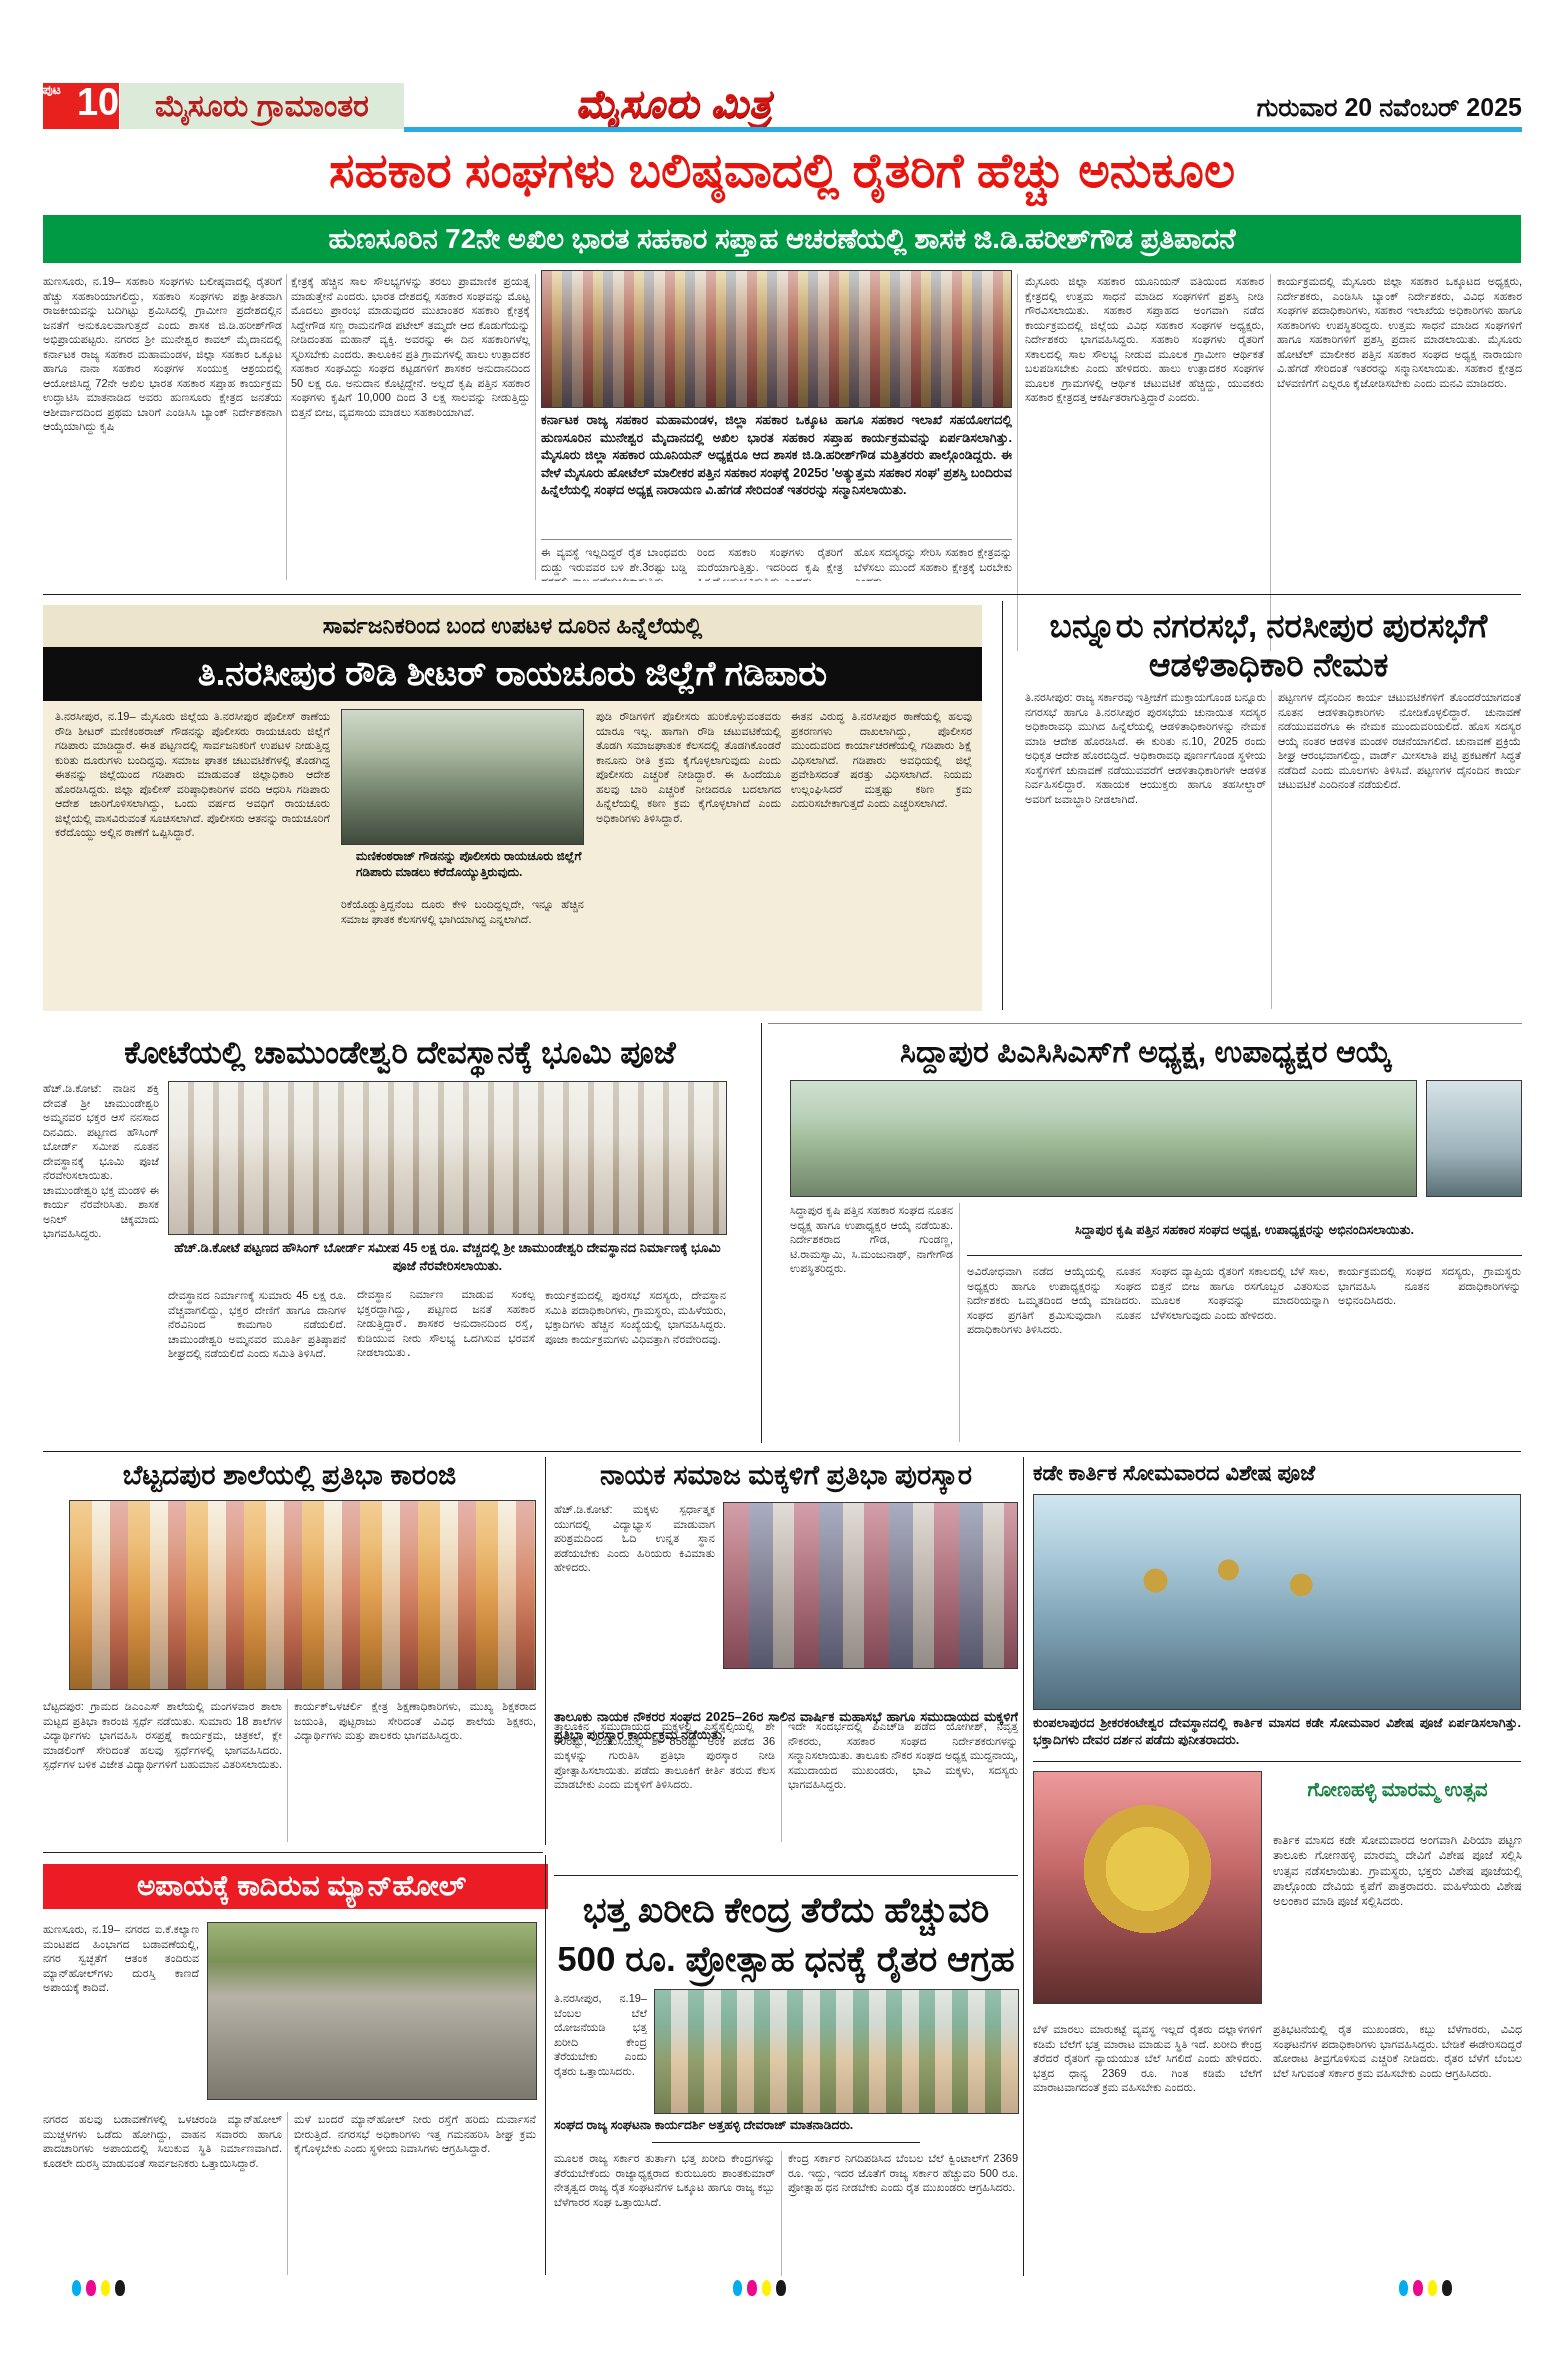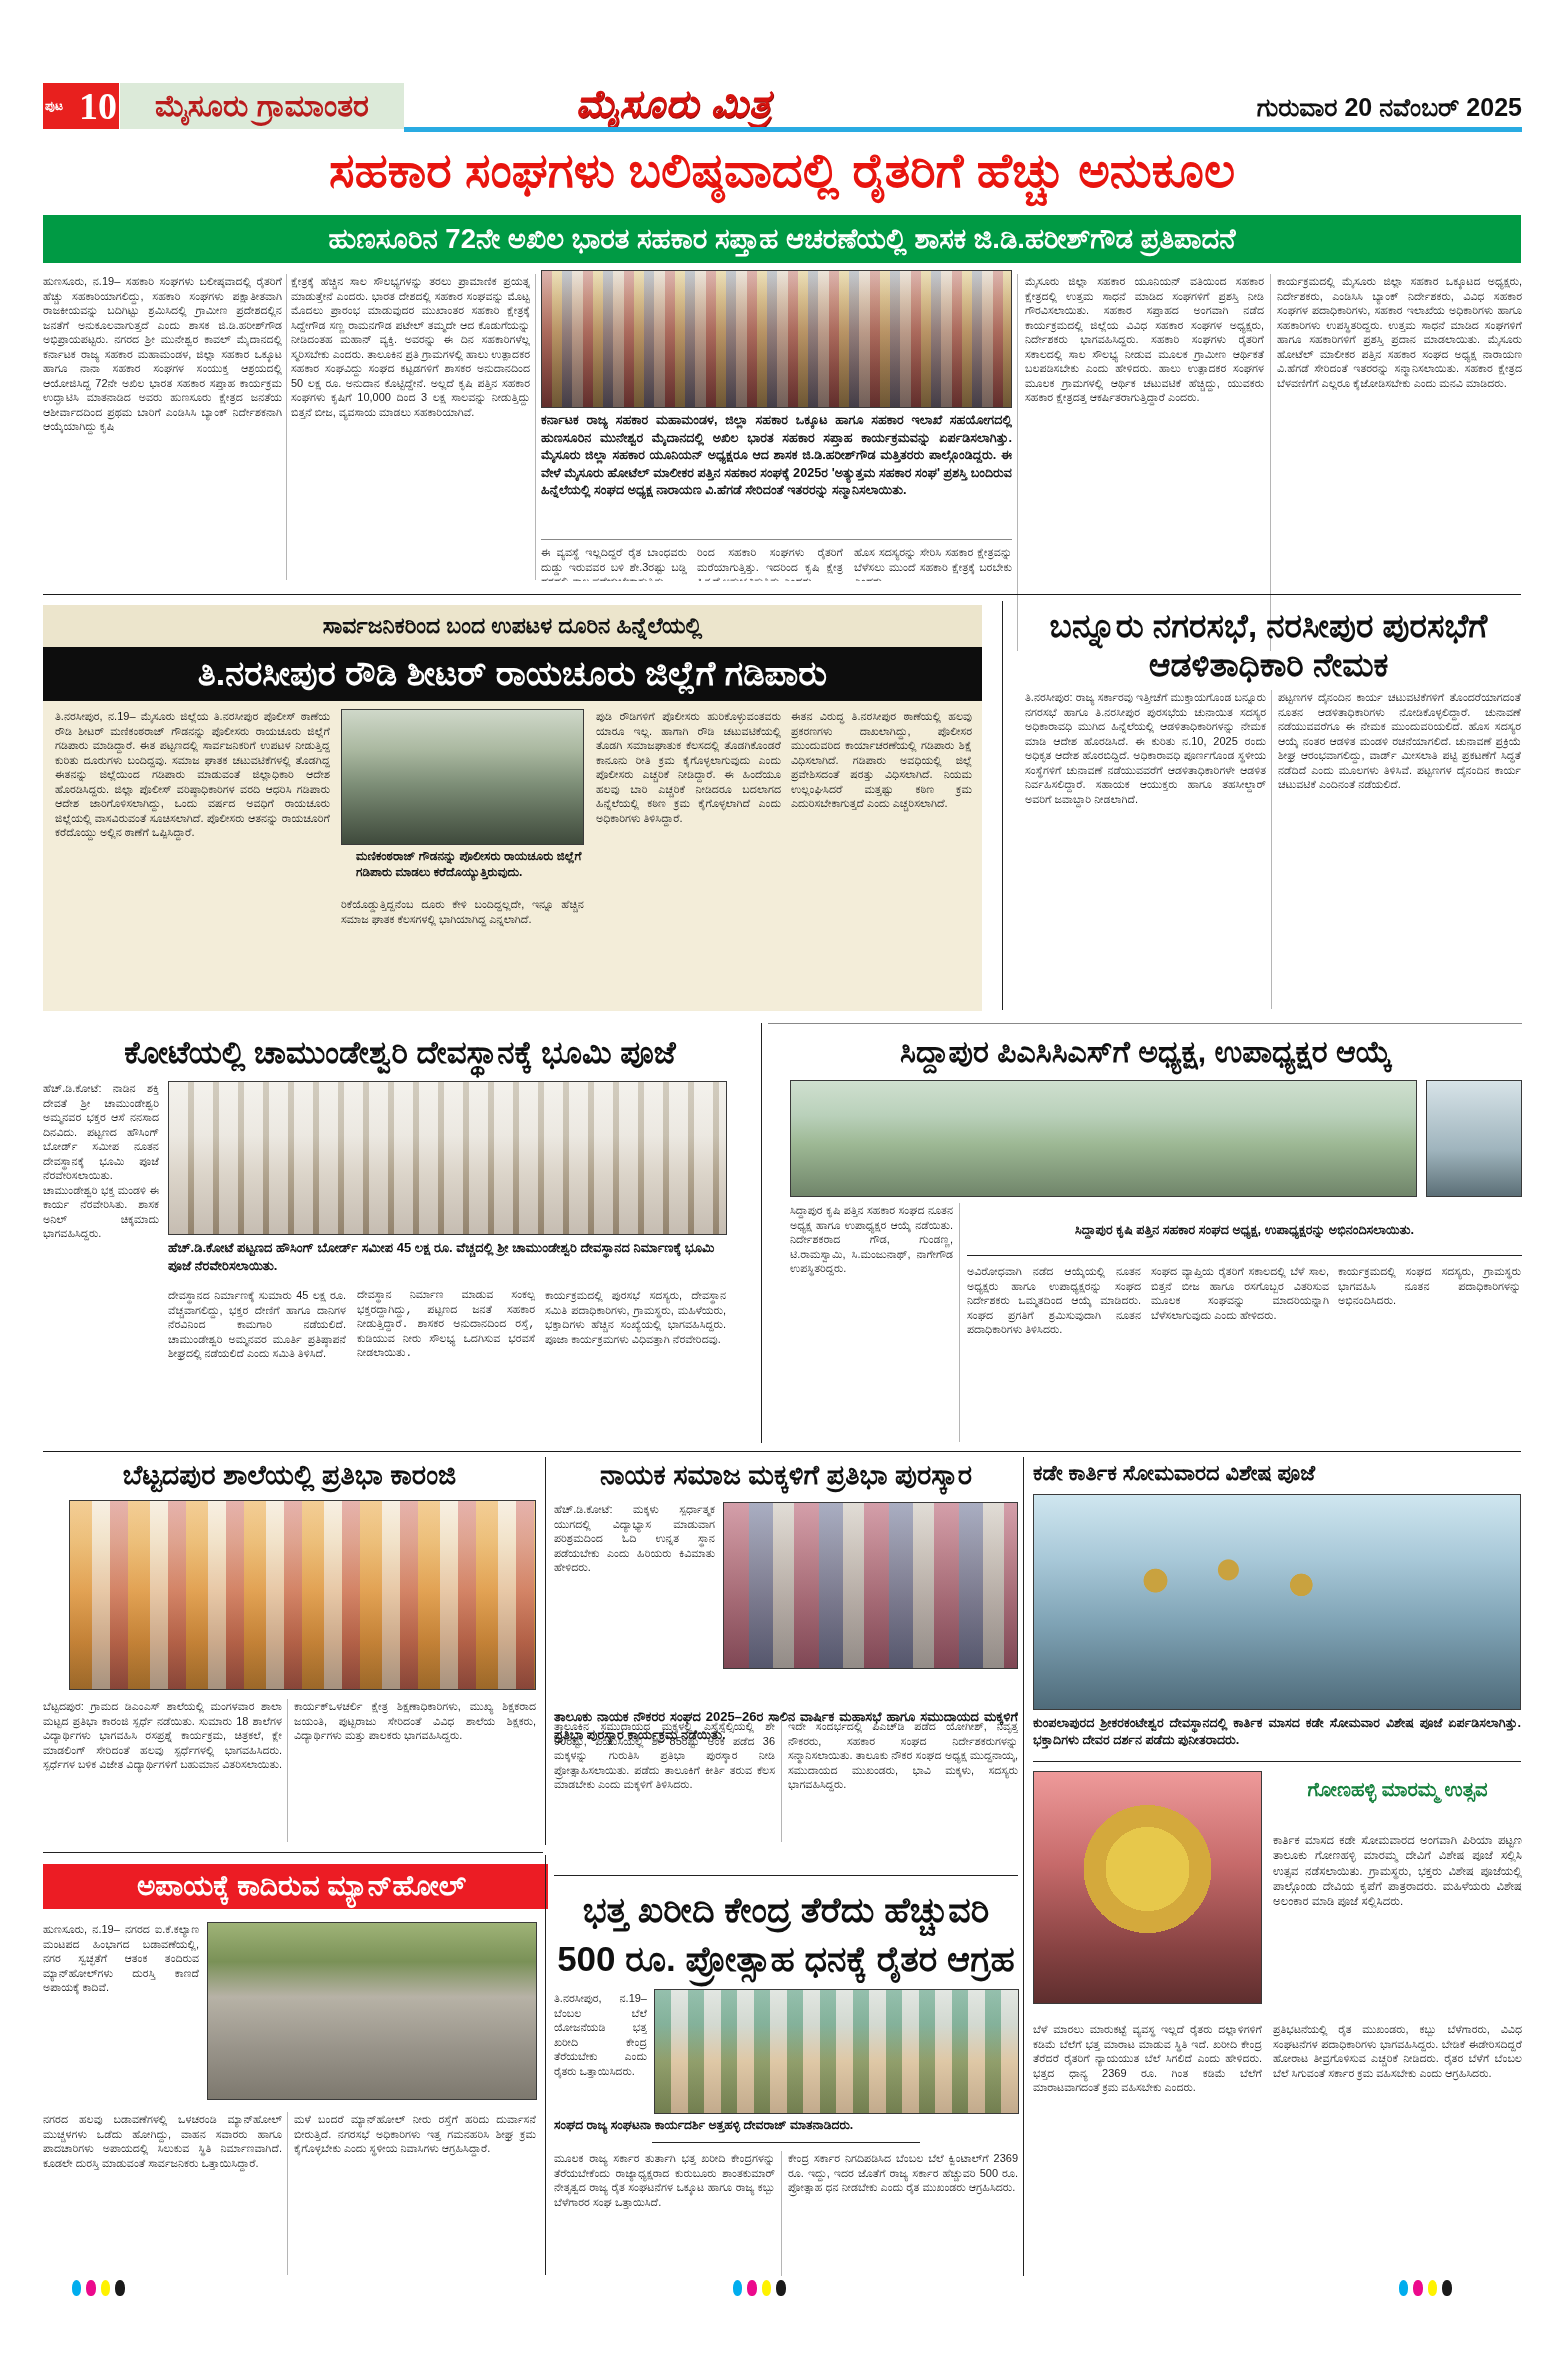--- a/index.html
+++ b/index.html
@@ -8,21 +8,21 @@
   .abs{position:absolute;}
   .body-text{font-size:11px;line-height:1.32;text-align:justify;color:#1c1c1c;overflow:hidden;}
   .body-text.cream{color:#141414;}
   .caption{font-weight:bold;color:#111;overflow:hidden;}
   .vrule{position:absolute;width:0.7px;background:#b5b5b5;}
   .vrule-dark{position:absolute;width:1.4px;background:#222;}
   .hrule{position:absolute;height:1.4px;background:#1a1a1a;}
   .hrule-thin{position:absolute;height:0.7px;background:#888;}
   .photo{position:absolute;border:0.7px solid #3a3a3a;box-sizing:border-box;}
   .headline-center{font-weight:bold;text-align:center;color:#111;}
-  .masthead-pagebox{background:#e8201e;color:#fff;display:flex;align-items:center;justify-content:center;gap:16px;font-family:Liberation Serif, serif;}
+  .masthead-pagebox{background:#e8201e;color:#fff;display:flex;align-items:flex-start;justify-content:center;gap:16px;}
   .masthead-edition{background:#dcead9;color:#b91c1c;display:flex;align-items:center;justify-content:center;font-weight:bold;}
   .logo-script{color:#d6130f;font-weight:bold;font-style:italic;text-align:center;
                text-shadow:0.7px 0.7px 0 #8c0b08;letter-spacing:0.7px;}
   .green-bar{background:#009a44;color:#fff;font-weight:bold;display:flex;align-items:center;justify-content:center;}
   .kicker-bar{background:#ece5cc;color:#111;font-weight:bold;display:flex;align-items:center;justify-content:center;}
   .black-bar{background:#0d0d0d;color:#fff;font-weight:bold;display:flex;align-items:center;justify-content:center;}
   .red-bar{background:#ec1c24;color:#fff;font-weight:bold;display:flex;align-items:center;justify-content:center;}
   .cream-bg{background:#f3edd9;}
   .cmyk{position:absolute;display:flex;gap:5px;}
   .cmyk span{width:9.4px;height:16px;border-radius:50% 50% 45% 45%;display:block;}
@@ -78,21 +78,21 @@
   <div class="vrule-dark" style="left:1002px;top:601px;height:409px;"></div>
   <div class="abs headline-center" style="left:1015px;top:607px;width:507px;font-size:33px;line-height:1.18;">ಬನ್ನೂರು ನಗರಸಭೆ, ನರಸೀಪುರ ಪುರಸಭೆಗೆ ಆಡಳಿತಾಧಿಕಾರಿ ನೇಮಕ</div>
   <div class="abs body-text" style="left:1025px;top:690px;width:241px;height:319px;">ತಿ.ನರಸೀಪುರ: ರಾಜ್ಯ ಸರ್ಕಾರವು ಇತ್ತೀಚೆಗೆ ಮುಕ್ತಾಯಗೊಂಡ ಬನ್ನೂರು ನಗರಸಭೆ ಹಾಗೂ ತಿ.ನರಸೀಪುರ ಪುರಸಭೆಯ ಚುನಾಯಿತ ಸದಸ್ಯರ ಅಧಿಕಾರಾವಧಿ ಮುಗಿದ ಹಿನ್ನೆಲೆಯಲ್ಲಿ ಆಡಳಿತಾಧಿಕಾರಿಗಳನ್ನು ನೇಮಕ ಮಾಡಿ ಆದೇಶ ಹೊರಡಿಸಿದೆ. ಈ ಕುರಿತು ನ.10, 2025 ರಂದು ಅಧಿಕೃತ ಆದೇಶ ಹೊರಬಿದ್ದಿದೆ. ಅಧಿಕಾರಾವಧಿ ಪೂರ್ಣಗೊಂಡ ಸ್ಥಳೀಯ ಸಂಸ್ಥೆಗಳಿಗೆ ಚುನಾವಣೆ ನಡೆಯುವವರೆಗೆ ಆಡಳಿತಾಧಿಕಾರಿಗಳೇ ಆಡಳಿತ ನಿರ್ವಹಿಸಲಿದ್ದಾರೆ. ಸಹಾಯಕ ಆಯುಕ್ತರು ಹಾಗೂ ತಹಸೀಲ್ದಾರ್ ಅವರಿಗೆ ಜವಾಬ್ದಾರಿ ನೀಡಲಾಗಿದೆ.</div>
   <div class="vrule" style="left:1271px;top:690px;height:319px;"></div>
   <div class="abs body-text" style="left:1278px;top:690px;width:243px;height:319px;">ಪಟ್ಟಣಗಳ ದೈನಂದಿನ ಕಾರ್ಯ ಚಟುವಟಿಕೆಗಳಿಗೆ ತೊಂದರೆಯಾಗದಂತೆ ನೂತನ ಆಡಳಿತಾಧಿಕಾರಿಗಳು ನೋಡಿಕೊಳ್ಳಲಿದ್ದಾರೆ. ಚುನಾವಣೆ ನಡೆಯುವವರೆಗೂ ಈ ನೇಮಕ ಮುಂದುವರಿಯಲಿದೆ. ಹೊಸ ಸದಸ್ಯರ ಆಯ್ಕೆ ನಂತರ ಆಡಳಿತ ಮಂಡಳಿ ರಚನೆಯಾಗಲಿದೆ. ಚುನಾವಣೆ ಪ್ರಕ್ರಿಯೆ ಶೀಘ್ರ ಆರಂಭವಾಗಲಿದ್ದು, ವಾರ್ಡ್ ಮೀಸಲಾತಿ ಪಟ್ಟಿ ಪ್ರಕಟಣೆಗೆ ಸಿದ್ಧತೆ ನಡೆದಿದೆ ಎಂದು ಮೂಲಗಳು ತಿಳಿಸಿವೆ. ಪಟ್ಟಣಗಳ ದೈನಂದಿನ ಕಾರ್ಯ ಚಟುವಟಿಕೆ ಎಂದಿನಂತೆ ನಡೆಯಲಿದೆ.</div>
 
   <div class="hrule-thin" style="left:768px;top:1023px;width:754px;"></div>
   <div class="abs body-text" style="left:43px;top:1081px;width:116px;height:359px;">ಹೆಚ್.ಡಿ.ಕೋಟೆ: ನಾಡಿನ ಶಕ್ತಿ ದೇವತೆ ಶ್ರೀ ಚಾಮುಂಡೇಶ್ವರಿ ಅಮ್ಮನವರ ಭಕ್ತರ ಆಸೆ ನನಸಾದ ದಿನವಿದು. ಪಟ್ಟಣದ ಹೌಸಿಂಗ್ ಬೋರ್ಡ್ ಸಮೀಪ ನೂತನ ದೇವಸ್ಥಾನಕ್ಕೆ ಭೂಮಿ ಪೂಜೆ ನೆರವೇರಿಸಲಾಯಿತು. ಚಾಮುಂಡೇಶ್ವರಿ ಭಕ್ತ ಮಂಡಳಿ ಈ ಕಾರ್ಯ ನೆರವೇರಿಸಿತು. ಶಾಸಕ ಅನಿಲ್ ಚಿಕ್ಕಮಾದು ಭಾಗವಹಿಸಿದ್ದರು.</div>
   <div class="abs headline-center" style="left:43px;top:1035px;width:714px;font-size:31px;">ಕೋಟೆಯಲ್ಲಿ ಚಾಮುಂಡೇಶ್ವರಿ ದೇವಸ್ಥಾನಕ್ಕೆ ಭೂಮಿ ಪೂಜೆ</div>
   <div class="photo" style="left:168px;top:1081px;width:559px;height:154px;background-image:repeating-linear-gradient(90deg, rgba(255,255,255,0.5) 0 19px, rgba(160,150,130,0.3) 19px 25px),linear-gradient(180deg,#e8e4da 0%,#d9d2c4 35%,#b9ab95 60%,#8c7a64 100%);"></div>
-  <div class="abs caption" style="left:168px;top:1239px;width:559px;height:41px;font-size:13px;line-height:1.35;">ಹೆಚ್.ಡಿ.ಕೋಟೆ ಪಟ್ಟಣದ ಹೌಸಿಂಗ್ ಬೋರ್ಡ್ ಸಮೀಪ 45 ಲಕ್ಷ ರೂ. ವೆಚ್ಚದಲ್ಲಿ ಶ್ರೀ ಚಾಮುಂಡೇಶ್ವರಿ ದೇವಸ್ಥಾನದ ನಿರ್ಮಾಣಕ್ಕೆ ಭೂಮಿ ಪೂಜೆ ನೆರವೇರಿಸಲಾಯಿತು.</div>
+  <div class="abs caption" style="left:168px;top:1239px;width:559px;height:41px;font-size:13px;text-align:center;line-height:1.35;">ಹೆಚ್.ಡಿ.ಕೋಟೆ ಪಟ್ಟಣದ ಹೌಸಿಂಗ್ ಬೋರ್ಡ್ ಸಮೀಪ 45 ಲಕ್ಷ ರೂ. ವೆಚ್ಚದಲ್ಲಿ ಶ್ರೀ ಚಾಮುಂಡೇಶ್ವರಿ ದೇವಸ್ಥಾನದ ನಿರ್ಮಾಣಕ್ಕೆ ಭೂಮಿ ಪೂಜೆ ನೆರವೇರಿಸಲಾಯಿತು.</div>
   <div class="abs body-text" style="left:168px;top:1288px;width:178px;height:152px;">ದೇವಸ್ಥಾನದ ನಿರ್ಮಾಣಕ್ಕೆ ಸುಮಾರು 45 ಲಕ್ಷ ರೂ. ವೆಚ್ಚವಾಗಲಿದ್ದು, ಭಕ್ತರ ದೇಣಿಗೆ ಹಾಗೂ ದಾನಿಗಳ ನೆರವಿನಿಂದ ಕಾಮಗಾರಿ ನಡೆಯಲಿದೆ. ಚಾಮುಂಡೇಶ್ವರಿ ಅಮ್ಮನವರ ಮೂರ್ತಿ ಪ್ರತಿಷ್ಠಾಪನೆ ಶೀಘ್ರದಲ್ಲಿ ನಡೆಯಲಿದೆ ಎಂದು ಸಮಿತಿ ತಿಳಿಸಿದೆ.</div>
   <div class="abs body-text" style="left:357px;top:1288px;width:178px;height:152px;font-family:Liberation Mono, monospace;">ದೇವಸ್ಥಾನ ನಿರ್ಮಾಣ ಮಾಡುವ ಸಂಕಲ್ಪ ಭಕ್ತರದ್ದಾಗಿದ್ದು, ಪಟ್ಟಣದ ಜನತೆ ಸಹಕಾರ ನೀಡುತ್ತಿದ್ದಾರೆ. ಶಾಸಕರ ಅನುದಾನದಿಂದ ರಸ್ತೆ, ಕುಡಿಯುವ ನೀರು ಸೌಲಭ್ಯ ಒದಗಿಸುವ ಭರವಸೆ ನೀಡಲಾಯಿತು.</div>
   <div class="abs body-text" style="left:545px;top:1288px;width:181px;height:152px;">ಕಾರ್ಯಕ್ರಮದಲ್ಲಿ ಪುರಸಭೆ ಸದಸ್ಯರು, ದೇವಸ್ಥಾನ ಸಮಿತಿ ಪದಾಧಿಕಾರಿಗಳು, ಗ್ರಾಮಸ್ಥರು, ಮಹಿಳೆಯರು, ಭಕ್ತಾದಿಗಳು ಹೆಚ್ಚಿನ ಸಂಖ್ಯೆಯಲ್ಲಿ ಭಾಗವಹಿಸಿದ್ದರು. ಪೂಜಾ ಕಾರ್ಯಕ್ರಮಗಳು ವಿಧಿವತ್ತಾಗಿ ನೆರವೇರಿದವು.</div>
 
   <div class="vrule-dark" style="left:761px;top:1023px;height:420px;"></div>
   <div class="abs headline-center" style="left:770px;top:1035px;width:752px;font-size:30px;">ಸಿದ್ದಾಪುರ ಪಿಎಸಿಸಿಎಸ್‌ಗೆ ಅಧ್ಯಕ್ಷ, ಉಪಾಧ್ಯಕ್ಷರ ಆಯ್ಕೆ</div>
   <div class="photo" style="left:790px;top:1080px;width:627px;height:117px;background:linear-gradient(180deg,#cfe0cf 0%,#b9d0ba 30%,#9db894 55%,#70856a 100%);"></div>
   <div class="photo" style="left:1426px;top:1080px;width:96px;height:117px;background:linear-gradient(180deg,#d7e3e8 0%,#9fb4bd 60%,#5c6f77 100%);"></div>
   <div class="abs body-text" style="left:790px;top:1203px;width:163px;height:239px;">ಸಿದ್ದಾಪುರ ಕೃಷಿ ಪತ್ತಿನ ಸಹಕಾರ ಸಂಘದ ನೂತನ ಅಧ್ಯಕ್ಷ ಹಾಗೂ ಉಪಾಧ್ಯಕ್ಷರ ಆಯ್ಕೆ ನಡೆಯಿತು. ನಿರ್ದೇಶಕರಾದ ಗೌಡ, ಗುಂಡಣ್ಣ, ಟಿ.ರಾಮಸ್ವಾಮಿ, ಸಿ.ಮಂಜುನಾಥ್, ನಾಗೇಗೌಡ ಉಪಸ್ಥಿತರಿದ್ದರು.</div>
   <div class="vrule" style="left:959px;top:1203px;height:239px;"></div>

